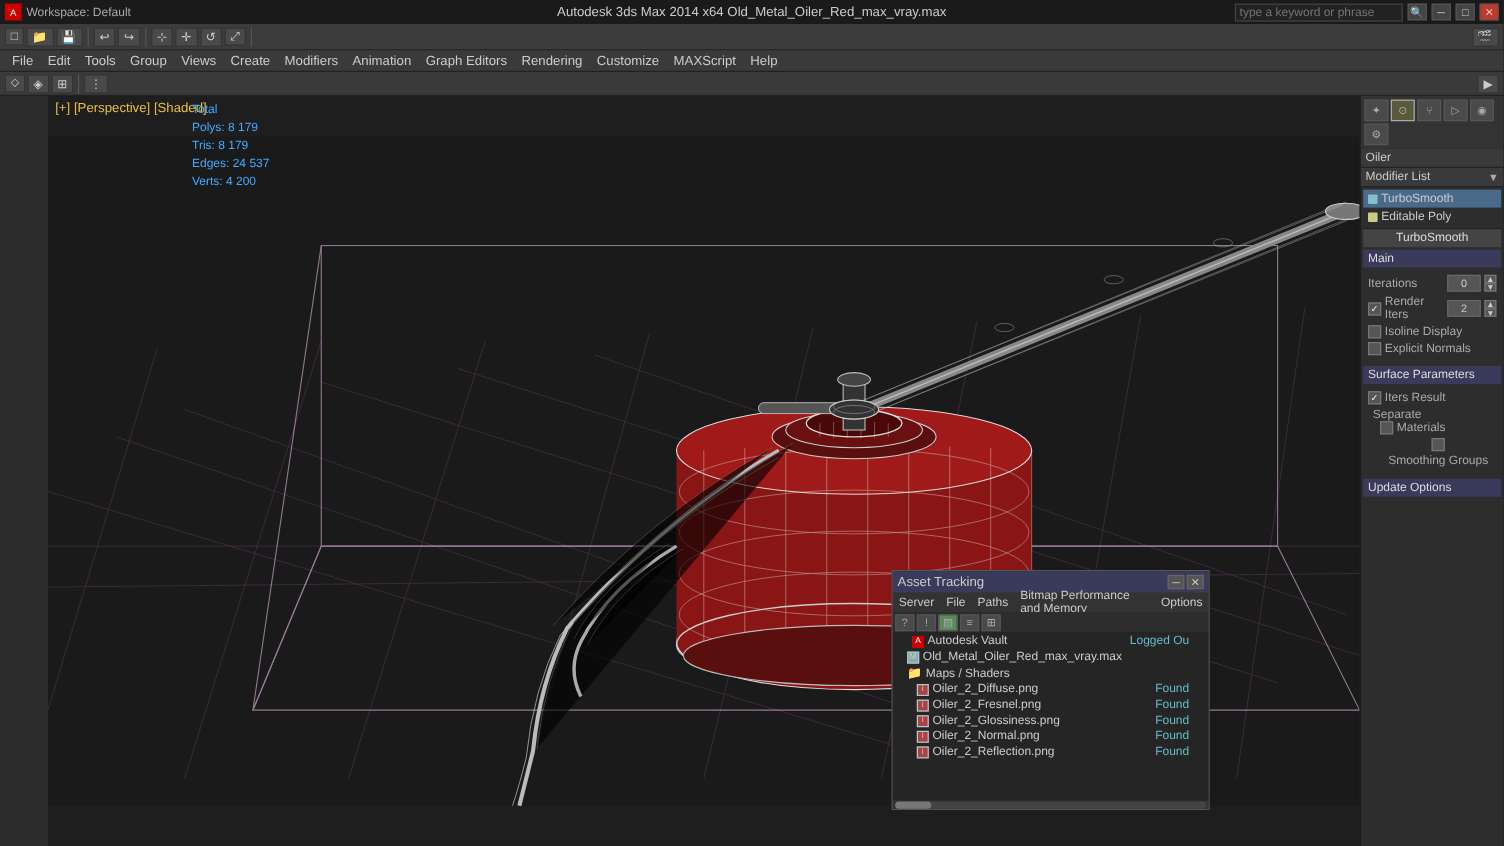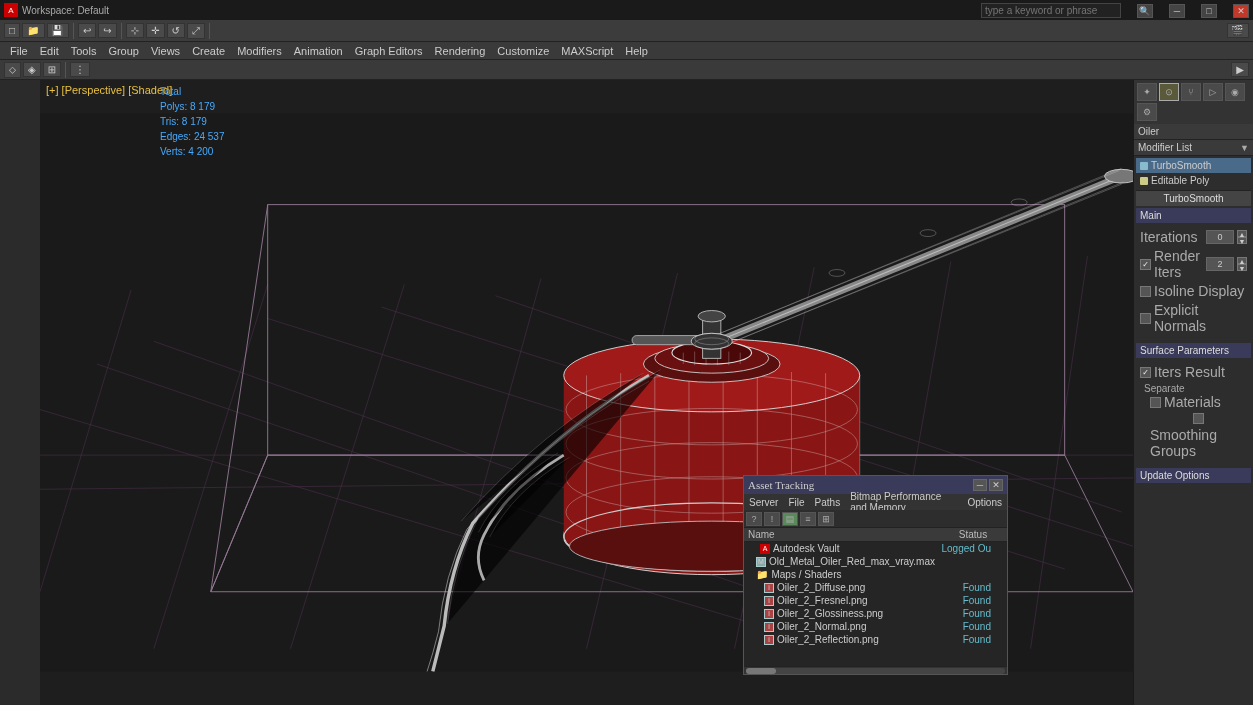--- a/index.html
+++ b/index.html
@@ -29,22 +29,22 @@
     }
     #title-bar-center {
       font-size: 11px;
       color: #ccc;
       position: absolute;
       left: 50%;
       transform: translateX(-50%);
     }
     #title-bar-right {
       display: flex;
-      align-items: flex-end;
-      gap: 16px;
+      align-items: flex-start;
+      gap: 4px;
     }
     .title-btn {
       width: 16px;
       height: 14px;
       background: #444;
       border: 1px solid #555;
       display: flex;
       align-items: center;
       justify-content: center;
       font-size: 9px;
@@ -207,21 +207,21 @@
     }
     .param-row {
       display: flex;
       align-items: center;
       margin-bottom: 3px;
       gap: 3px;
     }
     .param-label {
       color: #aaa;
       flex: 1;
-      font-size: 14px;
+      font-size: 10px;
     }
     .param-input {
       width: 28px;
       height: 14px;
       background: #555;
       border: 1px solid #666;
       color: #ccc;
       font-size: 9px;
       text-align: center;
     }
@@ -289,21 +289,20 @@
     }
     #at-header {
       height: 18px;
       background: #3a3a5a;
       display: flex;
       align-items: center;
       justify-content: space-between;
       padding: 0 4px;
       font-size: 11px;
       color: #ccc;
-      font-family: Liberation Serif, serif;
     }
     #at-header-btns {
       display: flex;
       gap: 2px;
     }
     .at-hbtn {
       width: 14px;
       height: 12px;
       background: #555;
       border: 1px solid #666;
@@ -445,20 +444,21 @@
     }
   </style>
 </head>
 <body>
 
 <div id="title-bar">
   <div id="title-bar-left">
     <div class="autodesk-logo">A</div>
     <span style="font-size:10px; color:#aaa;">Workspace: Default</span>
   </div>
+  <div id="title-bar-center">Autodesk 3ds Max 2014 x64    Old_Metal_Oiler_Red_max_vray.max</div>
   <div id="title-bar-right">
     <input class="tb-input" style="width: 140px;" placeholder="type a keyword or phrase">
     <div class="title-btn">🔍</div>
     <div class="title-btn">─</div>
     <div class="title-btn">□</div>
     <div class="title-btn title-btn-red">✕</div>
   </div>
 </div>
 
 <div id="toolbar">
@@ -645,24 +645,20 @@
         <div class="at-menu">Bitmap Performance and Memory</div>
         <div class="at-menu">Options</div>
       </div>
       <div id="at-toolbar">
         <div class="at-tbtn">?</div>
         <div class="at-tbtn">!</div>
         <div class="at-tbtn active">▤</div>
         <div class="at-tbtn">≡</div>
         <div class="at-tbtn">⊞</div>
       </div>
-      <div id="at-columns">
-        <span class="at-col-name">Name</span>
-        <span class="at-col-status">Status</span>
-      </div>
       <div id="at-content">
 
         <div class="at-row">
           <div class="autodesk-logo" style="width:10px;height:10px;font-size:7px;">A</div>
           <span class="at-name">Autodesk Vault</span>
           <span class="at-status logged">Logged Ou</span>
         </div>
 
         <div class="at-row at-row-indent">
           <div class="file-icon">M</div>

